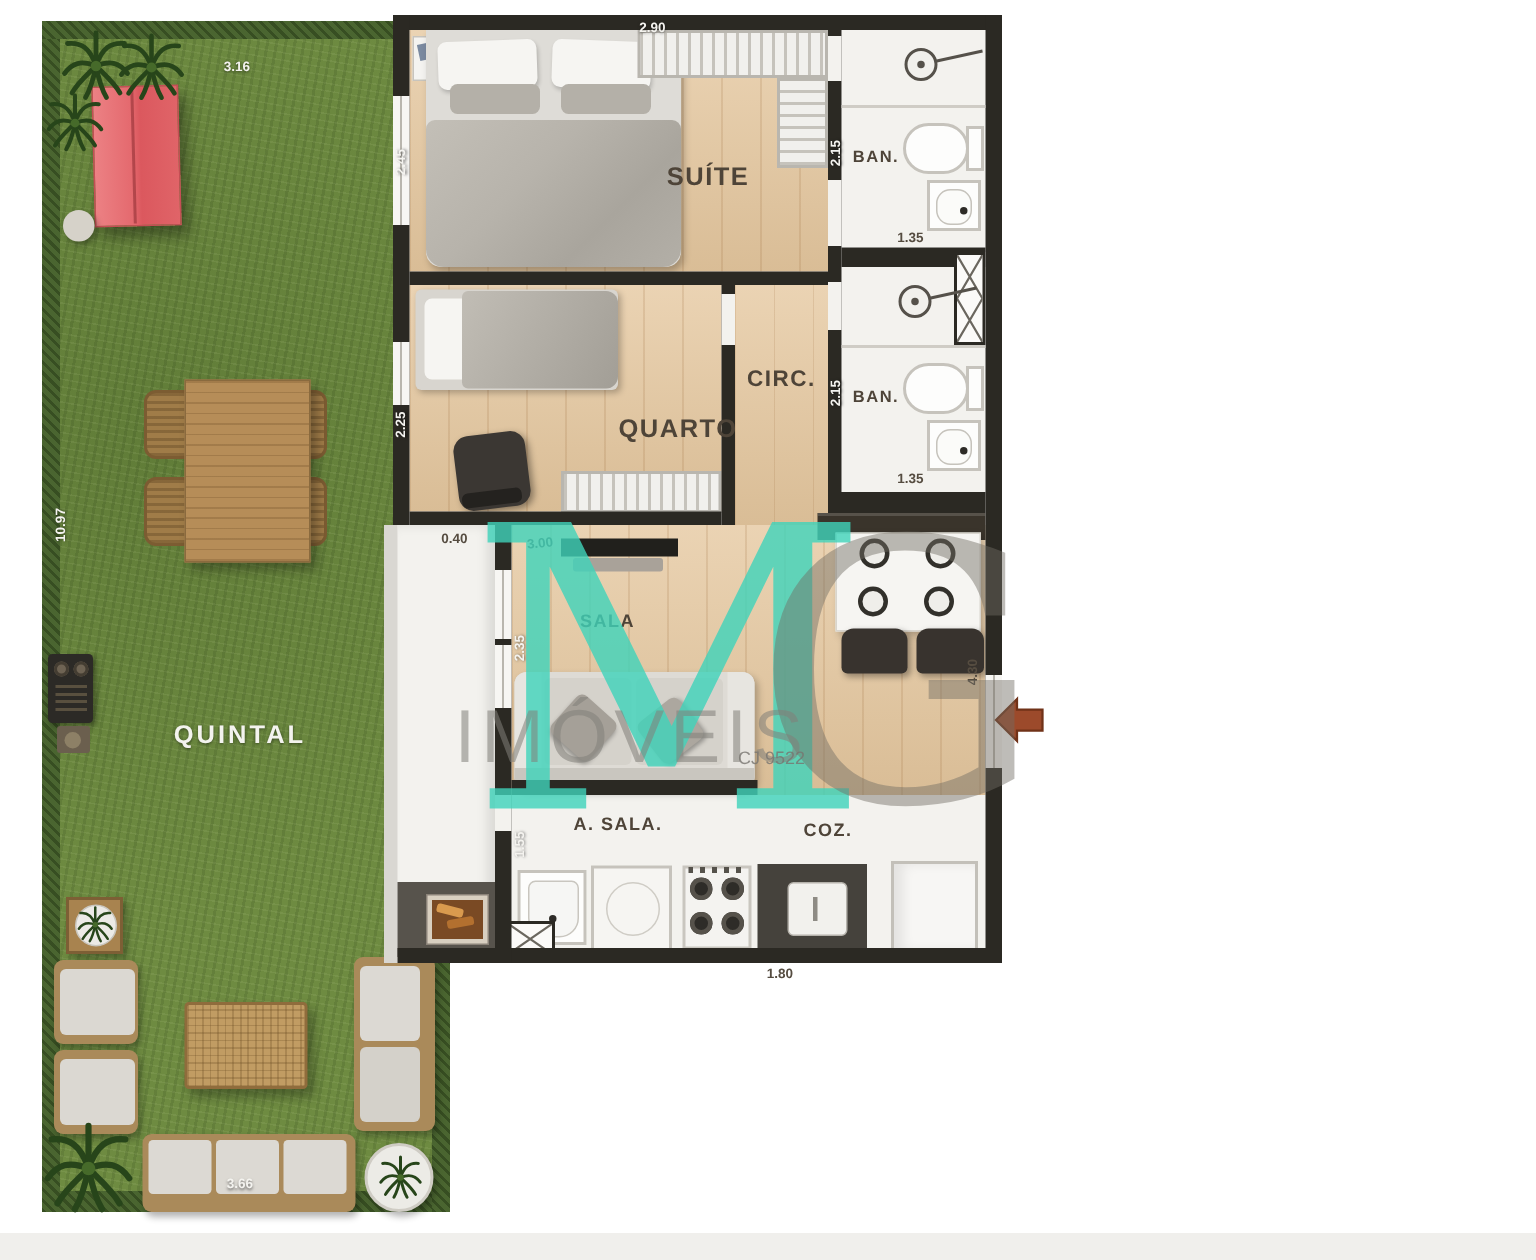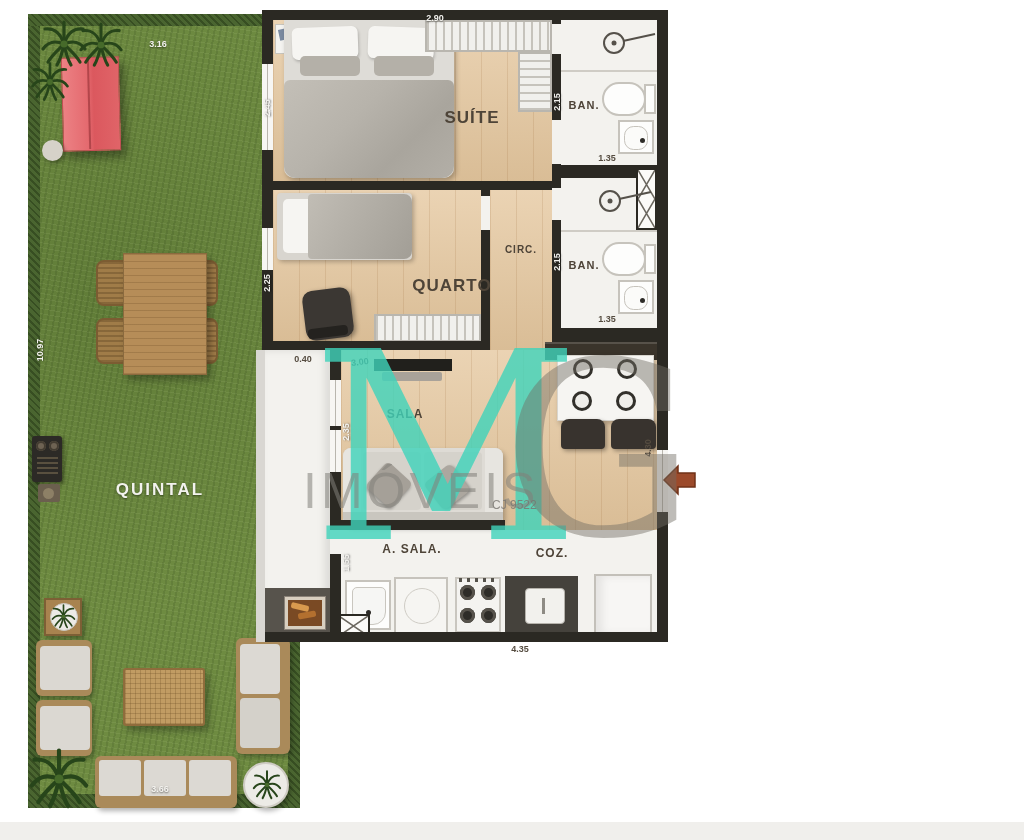--- a/index.html
+++ b/index.html
@@ -260,21 +260,21 @@
   <div class="abs" style="left:561px;top:230px;width:96px;height:2px;background:#cfccc5"></div>
   <div class="fixture" style="left:644px;top:244px;width:12px;height:30px"></div>
   <div class="fixture" style="left:602px;top:242px;width:44px;height:34px;border-radius:17px"></div>
   <div class="fixture" style="left:618px;top:280px;width:36px;height:34px"></div>
   <div class="abs" style="left:624px;top:286px;width:22px;height:22px;border:1px solid #c6c3bc;border-radius:40%;background:#fbfbf9"></div>
   <div class="abs" style="left:640px;top:298px;width:5px;height:5px;border-radius:50%;background:#2d2b27"></div>
 
   <div class="lbl lbl-w" style="left:110px;top:480px;width:100px">QUINTAL</div>
   <div class="lbl" style="left:432px;top:108px;width:80px">SUÍTE</div>
   <div class="lbl" style="left:412px;top:276px;width:80px">QUARTO</div>
-  <div class="lbl" style="left:496px;top:244px;width:50px;font-size:10px">CIRC.</div>
+  <div class="lbl" style="left:496px;top:244px;width:50px;font-size:15px">CIRC.</div>
   <div class="lbl" style="left:564px;top:99px;width:40px;font-size:11px">BAN.</div>
   <div class="lbl" style="left:564px;top:259px;width:40px;font-size:11px">BAN.</div>
   <div class="lbl" style="left:375px;top:407px;width:60px;font-size:12px">SALA</div>
   <div class="lbl" style="left:372px;top:542px;width:80px;font-size:12px">A. SALA.</div>
   <div class="lbl" style="left:527px;top:546px;width:50px;font-size:12px">COZ.</div>
 
   <div class="dim" style="left:138px;top:38px">3.16</div>
   <div class="dim vert" style="left:20px;top:344px">10.97</div>
   <div class="dim" style="left:140px;top:783px">3.66</div>
   <div class="dim" style="left:415px;top:12px">2.90</div>
@@ -282,21 +282,21 @@
   <div class="dim vert" style="left:537px;top:96px">2.15</div>
   <div class="dim dim-d" style="left:587px;top:152px">1.35</div>
   <div class="dim vert" style="left:537px;top:256px">2.15</div>
   <div class="dim dim-d" style="left:587px;top:313px">1.35</div>
   <div class="dim vert" style="left:247px;top:277px">2.25</div>
   <div class="dim dim-d" style="left:283px;top:353px">0.40</div>
   <div class="dim dim-d" style="left:340px;top:356px;transform:rotate(-6deg)">3.00</div>
   <div class="dim vert" style="left:326px;top:426px">2.35</div>
   <div class="dim vert dim-d" style="left:628px;top:442px">4.30</div>
   <div class="dim vert" style="left:326px;top:557px">1.55</div>
-  <div class="dim dim-d" style="left:500px;top:643px">4.35</div>
+  <div class="dim dim-d" style="left:500px;top:643px">1.80</div>
 
   <svg class="abs" style="left:662px;top:462px" width="34" height="36" viewBox="0 0 34 36">
     <polygon points="33,11 16,11 16,4 2,18 16,32 16,25 33,25" fill="#9c4a2b" stroke="#703218" stroke-width="1.5"></polygon>
   </svg>
 
   <div class="wm" style="left:312px;top:318px;font-family:'DejaVu Serif',serif;font-size:262px;line-height:1;color:#3fd4bb;opacity:.8">M</div>
   <div class="wm" style="left:502px;top:330px;font-family:'DejaVu Serif',serif;font-size:242px;line-height:1;color:#716d64;opacity:.45">G</div>
   <div class="wm" style="left:303px;top:462px;font-family:'Liberation Sans',sans-serif;font-size:50px;letter-spacing:4px;color:#82807a;opacity:.55">IMÓVEIS</div>
   <div class="wm" style="left:492px;top:498px;font-size:12px;color:#787570;opacity:.8">CJ 9522</div>
 

